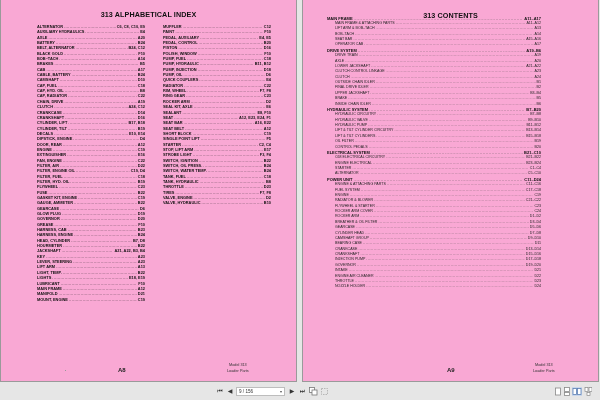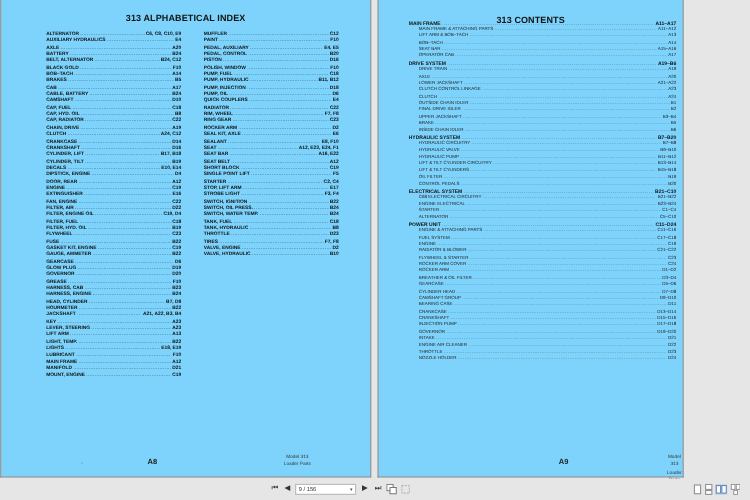--- a/index.html
+++ b/index.html
@@ -1,19 +1,19 @@
 <!DOCTYPE html>
 <html><head>
 <meta charset="utf-8">
 <style>
   html,body{margin:0;padding:0;}
   body{width:600px;height:400px;background:#e6e6e6;position:relative;overflow:hidden;font-family:"Liberation Sans",sans-serif;}
-  .page{position:absolute;top:0;background:#7dd3fc;height:382px;border-left:1px solid #9a9a9a;border-right:1px solid #9a9a9a;border-bottom:1px solid #9a9a9a;box-sizing:border-box;}
+  .page{position:absolute;top:0;background:#f9a8d4;height:382px;border-left:1px solid #9a9a9a;border-right:1px solid #9a9a9a;border-bottom:1px solid #9a9a9a;box-sizing:border-box;}
   #pageL{left:0;width:297px;}
-  #pageR{left:302px;width:245px;text-decoration:underline;}
+  #pageR{left:302px;width:297px;text-decoration:underline;}
   .ptitle{position:absolute;top:10px;left:0;right:0;text-align:center;font-weight:bold;font-size:7.2px;color:#111;letter-spacing:0.1px;}
   .col{position:absolute;top:24px;width:108px;}
   .row{display:flex;align-items:baseline;height:5.35px;font-size:3.9px;font-weight:bold;color:#111;white-space:nowrap;line-height:5.35px;}
   .row .lbl{flex:0 0 auto;}
   .row .dots{flex:1 1 auto;overflow:hidden;margin:0 1px;color:#222;font-weight:normal;letter-spacing:0.3px;}
   .row .dots::before{content:"............................................................................................................................";}
   .row .ref{flex:0 0 auto;}
   .tc{position:absolute;top:15.5px;left:24px;width:214px;}
   .trow{display:flex;align-items:baseline;height:5.38px;line-height:5.38px;font-size:3.6px;color:#222;white-space:nowrap;}
   .trow.sec{font-weight:bold;font-size:4px;color:#111;}

